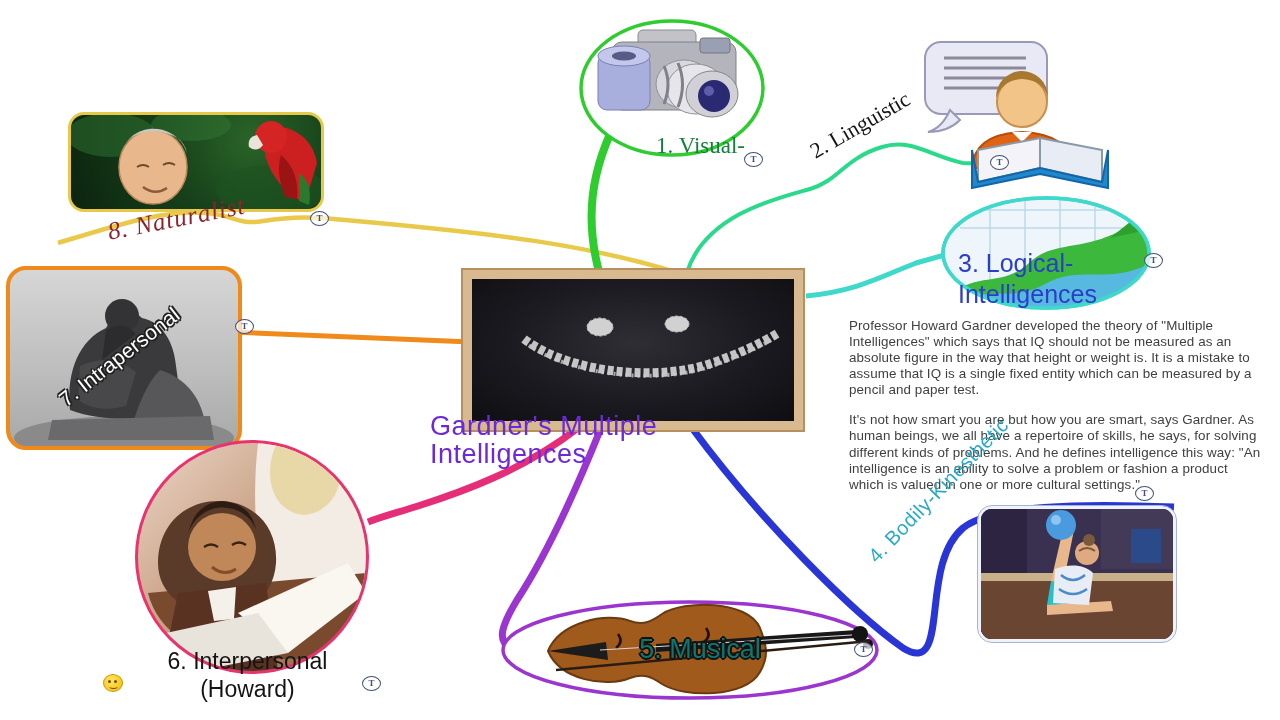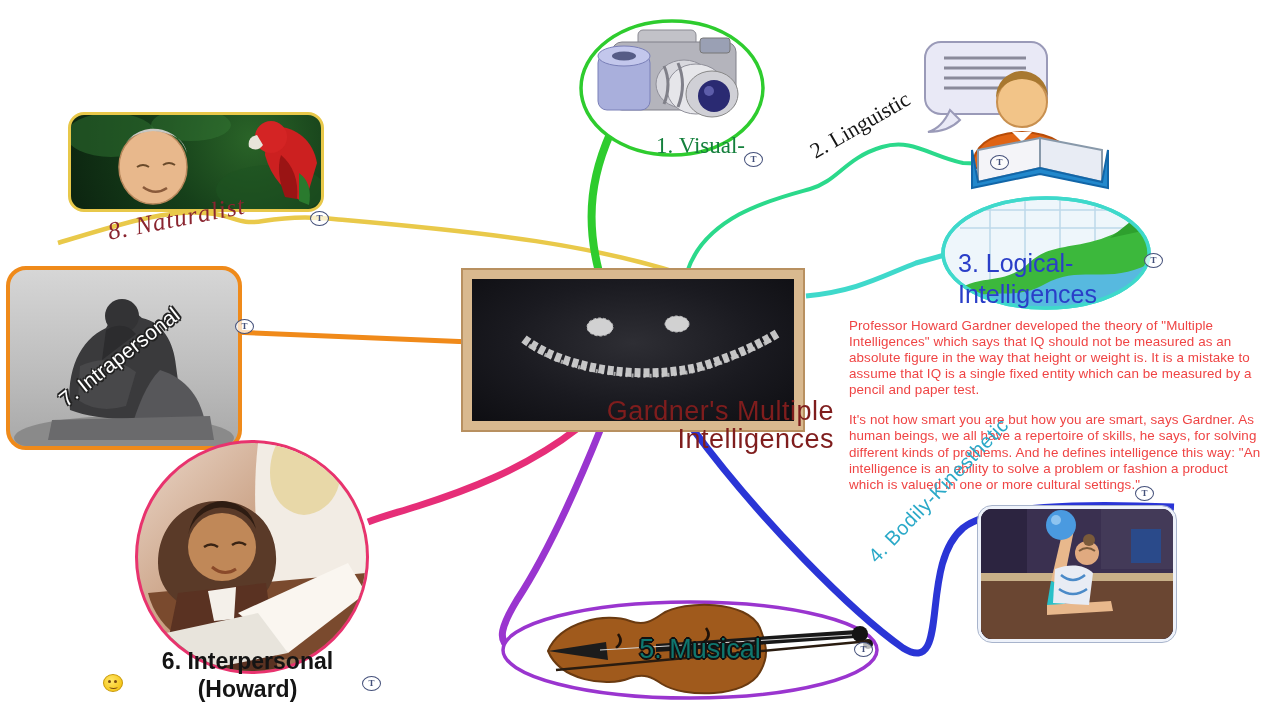--- a/index.html
+++ b/index.html
@@ -4,38 +4,38 @@
 <style>
   html,body{margin:0;padding:0;background:#fff;}
   #stage{position:relative;width:1280px;height:720px;background:#ffffff;overflow:hidden;
          font-family:"Liberation Sans",sans-serif;}
   .abs{position:absolute;}
   svg{position:absolute;left:0;top:0;}
   
   #board{left:463px;top:270px;width:322px;height:142px;background:
          radial-gradient(ellipse at 50% 45%, #2e2e34 0%, #1a1a20 55%, #0e0e12 100%);
          border:9px solid #d9b98f;outline:2px solid #b89060;z-index:2;}
-  #title{left:430px;top:398px;width:404px;text-align:right;z-index:5;
-         font-size:27px;letter-spacing:.5px;color:#7f1d1d;line-height:1.02;}
-  
-  #desc{left:849px;top:318px;width:414px;z-index:3;color:#ef4444;
+  #title{left:430px;top:413px;width:404px;text-align:left;z-index:5;
+         font-size:27px;letter-spacing:.5px;color:#6d28d9;line-height:1.02;}
+  
+  #desc{left:849px;top:318px;width:414px;z-index:3;color:#404040;
         font-size:13.4px;line-height:1.2;letter-spacing:.1px;}
   #desc p{margin:0 0 14px 0;}
   
   .lbl{z-index:4;white-space:nowrap;}
   #lbl-vs{left:560px;top:132px;width:185px;text-align:right;white-space:normal;
           font-family:"Liberation Serif",serif;font-size:23px;color:#15803d;line-height:1.18;}
   #lbl-ling{left:812px;top:140px;transform:rotate(-30deg);transform-origin:left center;
             font-family:"Liberation Serif",serif;font-size:22px;color:#151515;}
   #lbl-log{left:958px;top:228px;width:180px;font-size:25px;color:#2a3ec8;line-height:1.22;white-space:normal;margin-top:20px;}
   #lbl-kin{left:872px;top:548px;transform:rotate(-46deg);transform-origin:left center;
            font-size:20px;color:#2aa9c8;letter-spacing:.5px;}
   #lbl-mus{left:590px;top:634px;width:220px;text-align:center;font-size:27px;color:#0f766e;
            text-shadow:-2px 0 #111,2px 0 #111,0 -2px #111,0 2px #111,-1px -1px #111,1px 1px #111,-1px 1px #111,1px -1px #111;}
-  #lbl-inter{left:115px;top:648px;width:265px;text-align:center;font-size:23px;color:#141414;line-height:1.2;white-space:normal;font-weight:bold;}
+  #lbl-inter{left:115px;top:648px;width:265px;text-align:center;font-size:23px;color:#141414;line-height:1.2;white-space:normal;}
   #lbl-intra{left:62px;top:390px;transform:rotate(-38deg);transform-origin:left center;
              font-size:21px;color:#fff;
              text-shadow:-2px 0 #222,2px 0 #222,0 -2px #222,0 2px #222,-1px -1px #222,1px 1px #222;}
   #lbl-nat{left:108px;top:218px;transform:rotate(-11deg);transform-origin:left center;
            font-family:"Liberation Serif",serif;font-style:italic;font-size:25px;color:#8a2530;letter-spacing:1px;}
   
   .photo{z-index:2;overflow:hidden;}
   #ph-nat{left:68px;top:112px;width:250px;height:94px;border-radius:16px;border:3px solid #e8c84a;
           background:radial-gradient(circle at 72% 25%, #2a6428 0%, #16401a 45%, #0c2410 100%);}
   #ph-intra{left:6px;top:266px;width:228px;height:176px;border-radius:20px;border:4px solid #ef8a1a;

